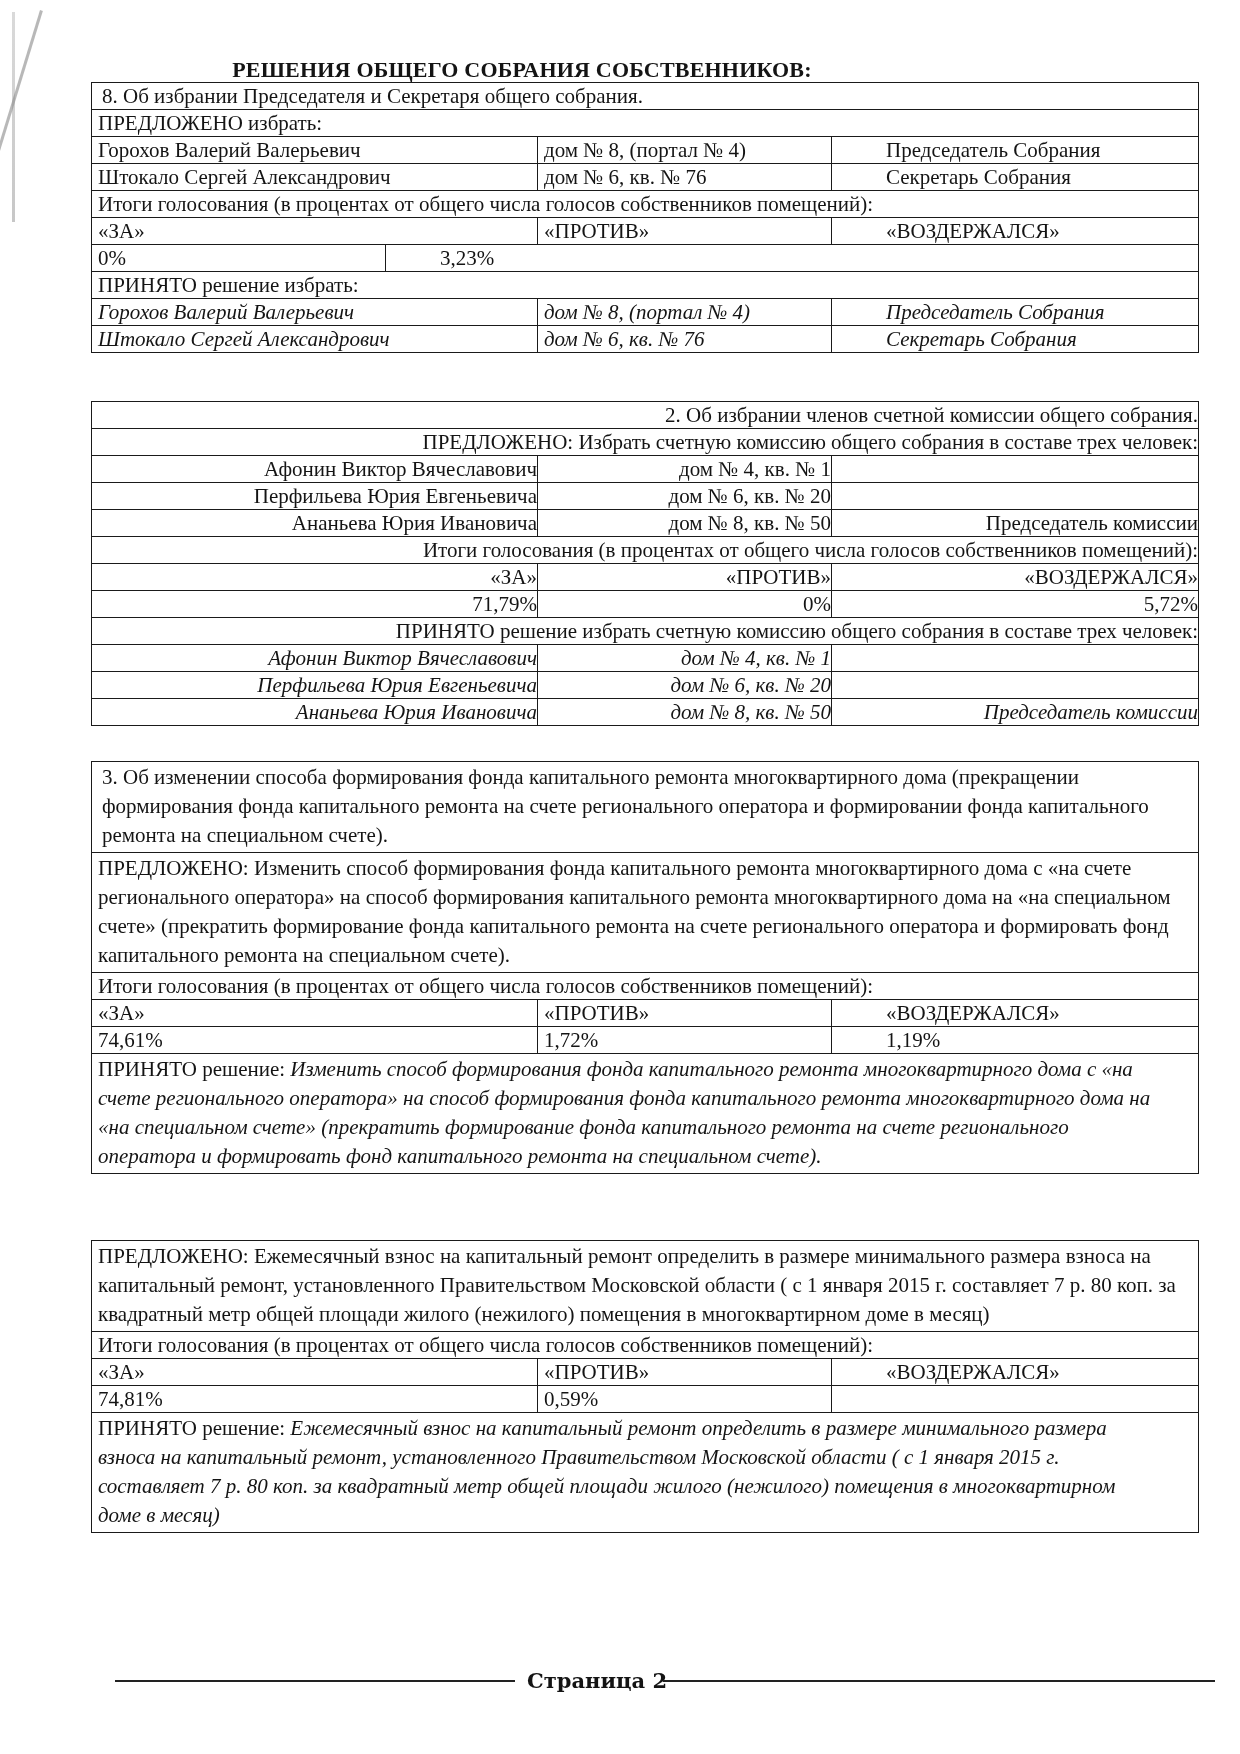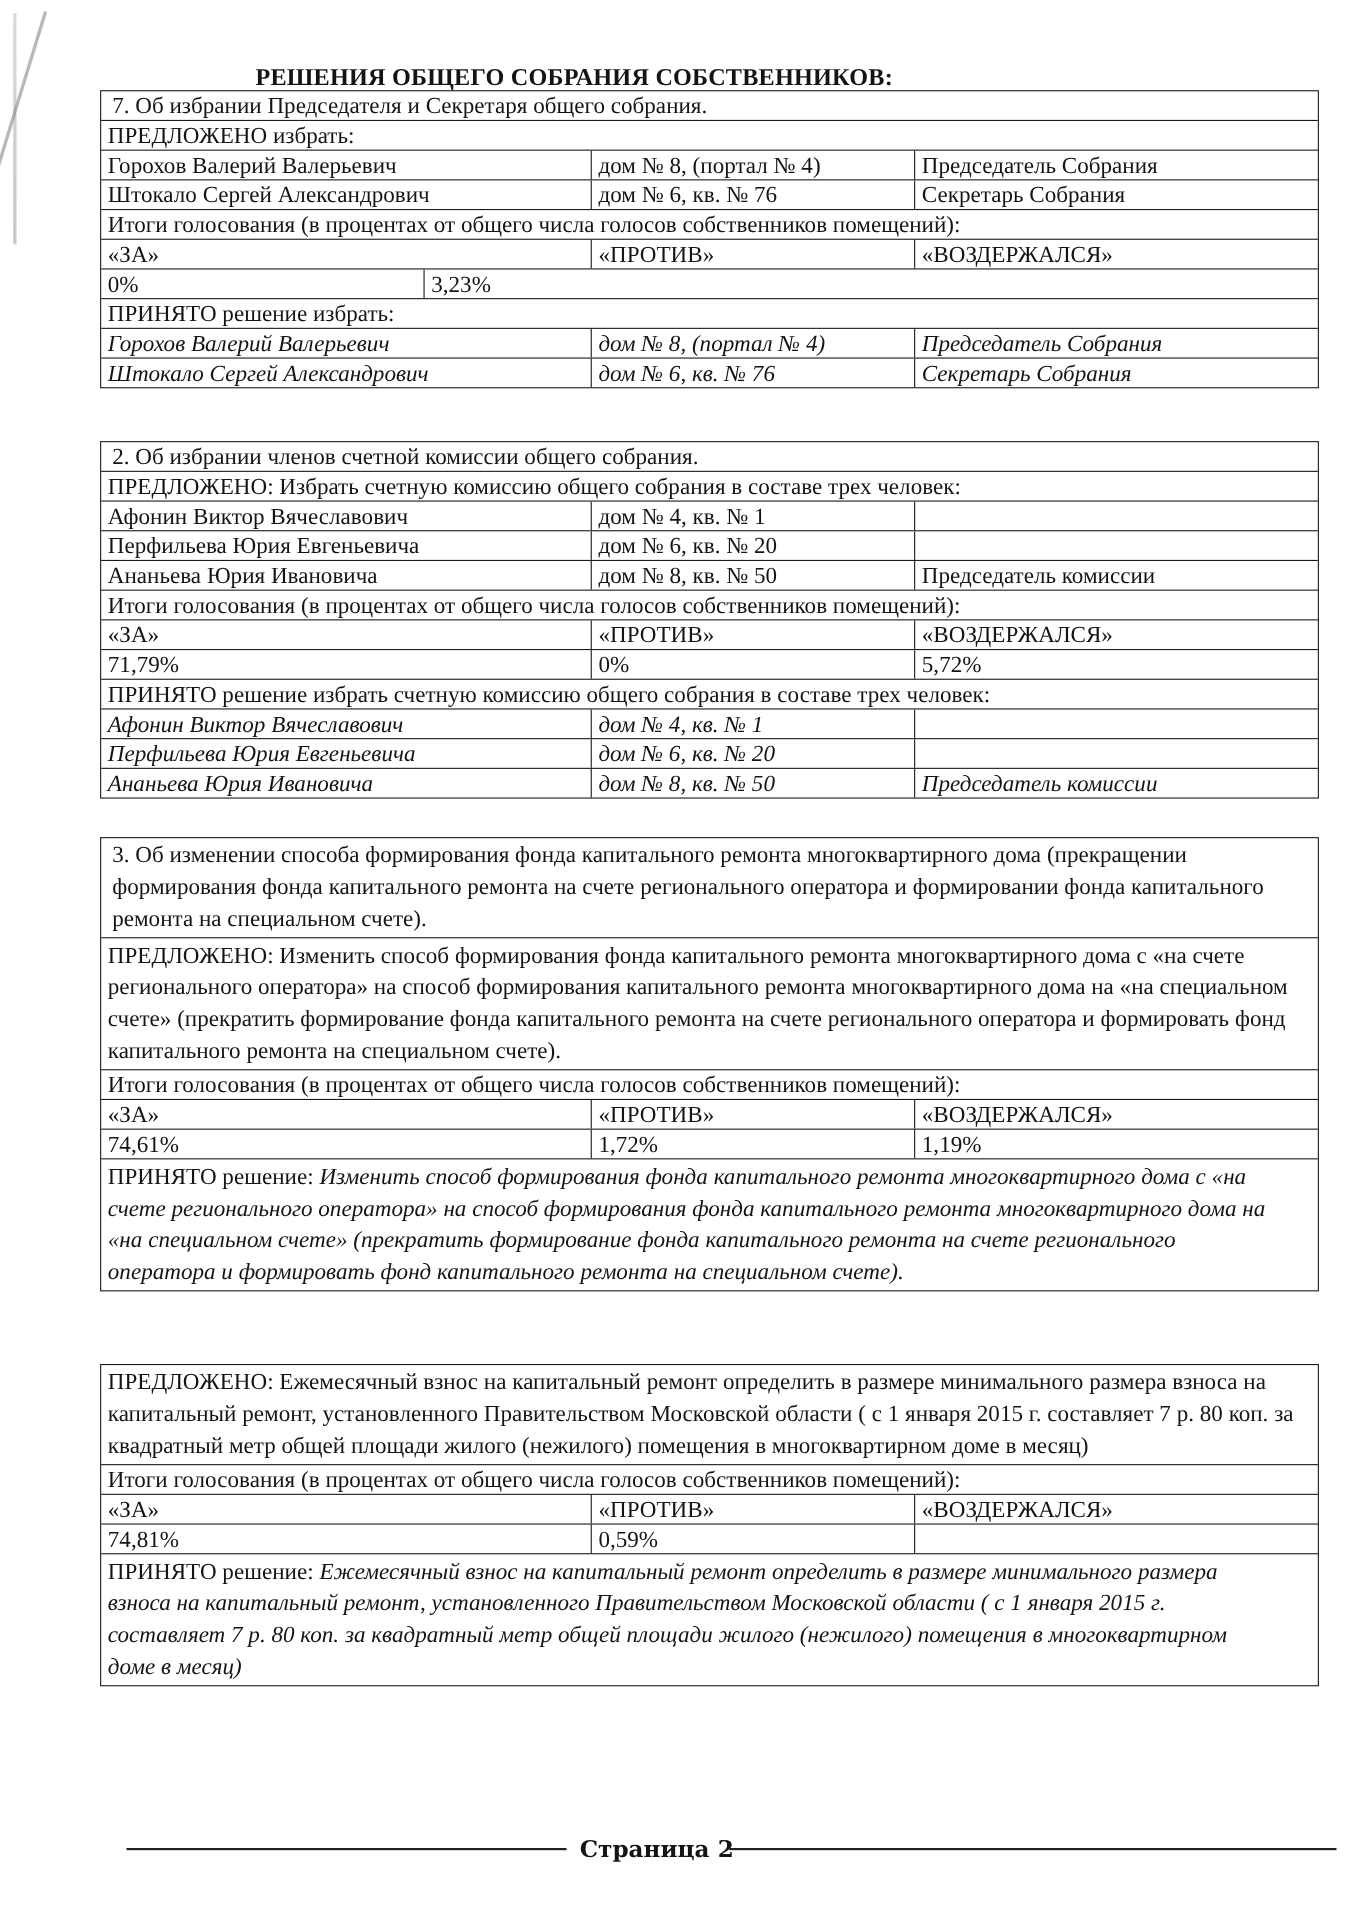--- a/index.html
+++ b/index.html
@@ -11,42 +11,42 @@
                 background:#888; opacity:.6; transform:rotate(17deg); transform-origin:top left; }
   .title { position:absolute; left:0; width:1044px; top:57px; text-align:center;
            font-weight:bold; font-size:22px; letter-spacing:0.2px; }
   .sec { position:absolute; left:91px; width:1106px; border:1.5px solid #1a1a1a; }
   .row { display:flex; border-top:1.3px solid #1a1a1a; min-height:26px; }
   .row:first-child { border-top:none; }
   .cell { font-size:21px; line-height:26px; padding:0 0 0 6px; box-sizing:border-box;
           white-space:nowrap; overflow:hidden; }
   .c1 { width:446px; border-right:1.3px solid #1a1a1a; }
   .c2 { width:294px; border-right:1.3px solid #1a1a1a; }
-  .c3 { flex:1; }
+  .c3 { flex:1;margin-left:48px; }
   .full { flex:1; white-space:normal; }
   .para { line-height:29px; padding-top:1px; padding-bottom:2px; }
   .it { font-style:italic; }
   .footer { position:absolute; top:1668px; left:115px; width:1100px; height:24px; }
   .footer .ln { position:absolute; top:12px; height:1.5px; background:#222; }
   .footer .lnl { left:0; width:400px; }
   .footer .lnr { left:548px; width:552px; }
   .footer .pg { position:absolute; left:412px; top:0; font-weight:bold; font-size:21px;
                 font-family:"DejaVu Serif",serif; }
 </style>
 </head>
 <body>
 
 <div class="scan-mark1"></div>
 <div class="scan-mark2"></div>
 
 <div class="title">РЕШЕНИЯ ОБЩЕГО СОБРАНИЯ СОБСТВЕННИКОВ:</div>
 
 <div class="sec" style="top:82px;">
   <div class="row">
-      <div class="cell full" style="padding-left:10px">7. Об избрании Председателя и Секретаря общего собрания.</div>
+      <div class="cell full" style="padding-left:10px">8. Об избрании Председателя и Секретаря общего собрания.</div>
     </div>
   <div class="row">
       <div class="cell full">ПРЕДЛОЖЕНО избрать:</div>
     </div>
   <div class="row">
     <div class="cell c1">Горохов Валерий Валерьевич</div>
     <div class="cell c2">дом № 8, (портал № 4)</div>
     <div class="cell c3">Председатель Собрания</div>
   </div>
   <div class="row">
@@ -74,21 +74,21 @@
     <div class="cell c2">дом № 8, (портал № 4)</div>
     <div class="cell c3">Председатель Собрания</div>
   </div>
   <div class="row it">
     <div class="cell c1">Штокало Сергей Александрович</div>
     <div class="cell c2">дом № 6, кв. № 76</div>
     <div class="cell c3">Секретарь Собрания</div>
   </div>
 </div>
 
-<div class="sec" style="top:401px;">
+<div class="sec" style="top:401px;text-align:right;">
   <div class="row">
       <div class="cell full" style="padding-left:10px">2. Об избрании членов счетной комиссии общего собрания.</div>
     </div>
   <div class="row">
       <div class="cell full">ПРЕДЛОЖЕНО: Избрать счетную комиссию общего собрания в составе трех человек:</div>
     </div>
   <div class="row">
     <div class="cell c1">Афонин Виктор Вячеславович</div>
     <div class="cell c2">дом № 4, кв. № 1</div>
     <div class="cell c3"></div>

